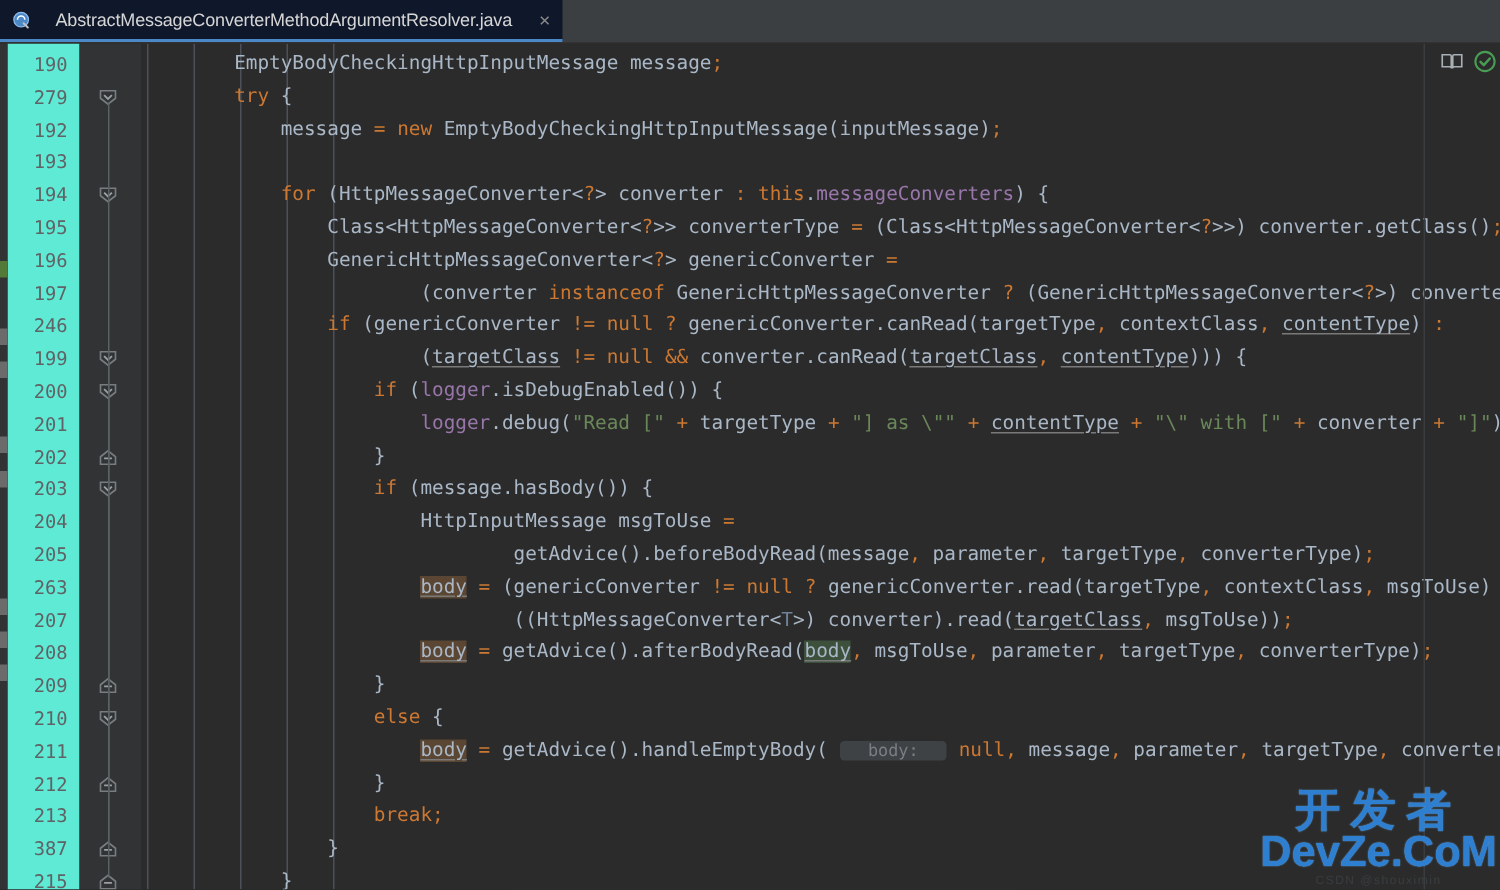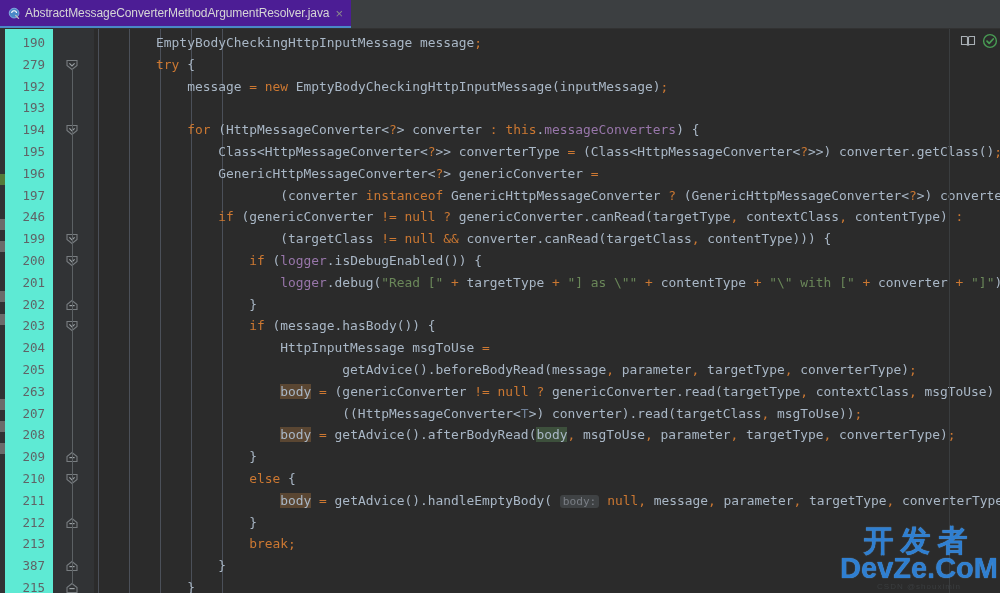--- a/index.html
+++ b/index.html
@@ -29,26 +29,26 @@
     background: #3c3f41;
     border-bottom: 1px solid #323232;
     display: flex;
     align-items: stretch;
     flex: 0 0 auto;
   }
   .tab {
     display: flex;
     align-items: center;
     padding: 0 8px 0 8px;
-    background: #4c1d95;
+    background: #0f172a;
     border-bottom: 2px solid #4a88c7;
     font-family: "Liberation Sans", sans-serif;
     font-size: 12px;
     color: #d6d6d6;
-    gap: 4px;
+    gap: 16px;
     max-width: 420px;
     box-sizing: border-box;
   }
   .tab-icon {
     width: 13px; height: 13px;
     flex: 0 0 auto;
     display: block;
   }
   .tab-title {
     white-space: nowrap;
@@ -148,27 +148,27 @@
     white-space: pre;
     z-index: 2;
   }
   #code .ln { height: 21.8px; display: block; }
 
   
   .kw   { color: #cc7832; }
   .str  { color: #6a8759; }
   .fld  { color: #9876aa; }
   .tparam { color: #6f8098; }
-  .underline { text-decoration-color: #7a7a7a; text-underline-offset: 2px; }
+  .underline { text-decoration: underline; text-decoration-color: #7a7a7a; text-underline-offset: 2px; }
   .hint {
     background: #3f4244;
     color: #7a7e85;
     font-size: 11.2px;
     border-radius: 3px;
-    padding: 0 3px;
+    padding: 0 19px;
     font-family: "DejaVu Sans Mono", monospace;
     margin-top: 10px;
   }
   .hl-write {
     background: #5a4632;
   }
   .hl-read {
     background: #3d503c;
   }
 

